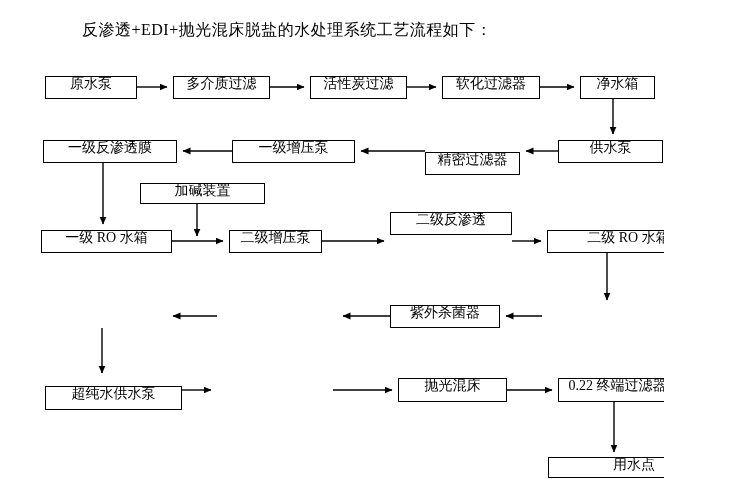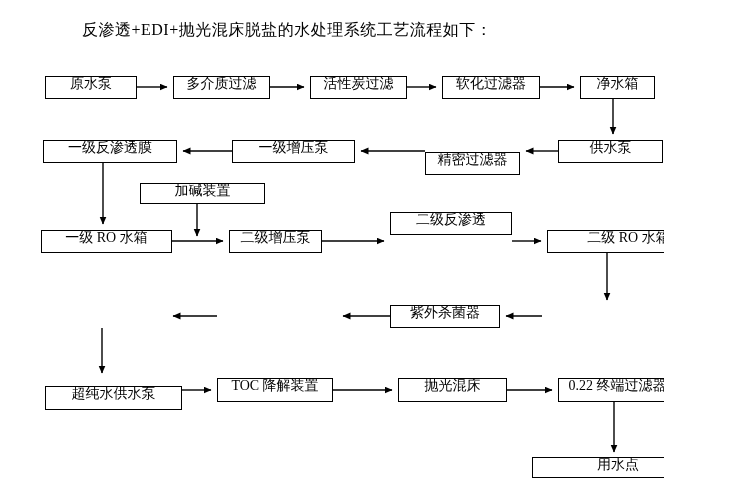--- a/index.html
+++ b/index.html
@@ -117,27 +117,24 @@
       <span>二级 RO 水箱</span>
     </div>
 
   <div class="node" style="left:390px;top:305px;width:110px;height:23px">
       <span>紫外杀菌器</span>
     </div>
 
   <div class="node" style="left:45px;top:386px;width:137px;height:24px">
       <span>超纯水供水泵</span>
     </div>
-  <div class="node" style="left:217px;top:378px;width:116px;height:24px">
-      <span>TOC 降解装置</span>
-    </div>
   <div class="node" style="left:398px;top:378px;width:109px;height:24px">
       <span>抛光混床</span>
     </div>
   <div class="node" style="left:558px;top:378px;width:119px;height:24px">
       <span>0.22 终端过滤器</span>
     </div>
 
-  <div class="node" style="left:532px;top:457px;width:172px;height:21px">
+  <div class="node" style="left:548px;top:457px;width:172px;height:21px">
       <span>用水点</span>
     </div>
 
 </div>
 
 </body></html>

